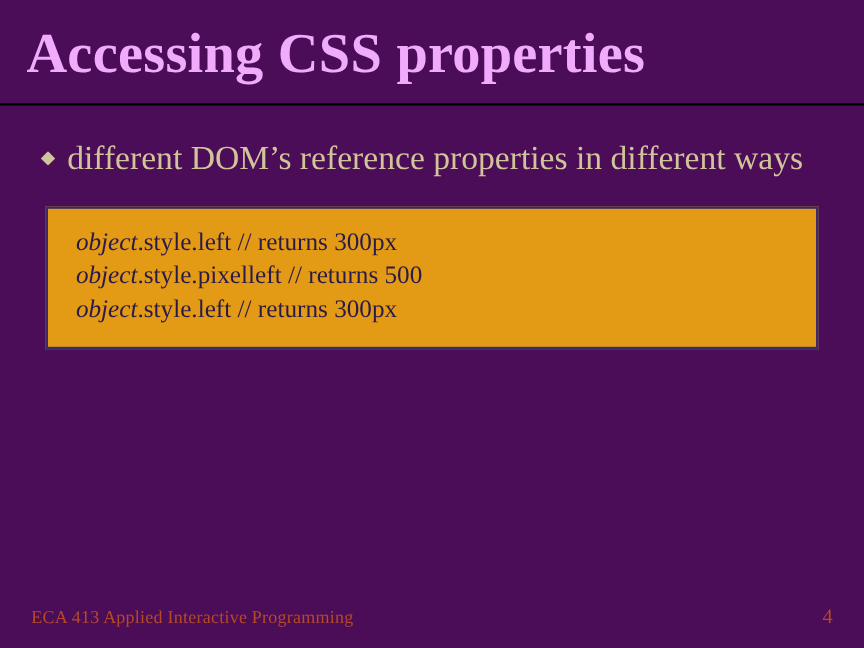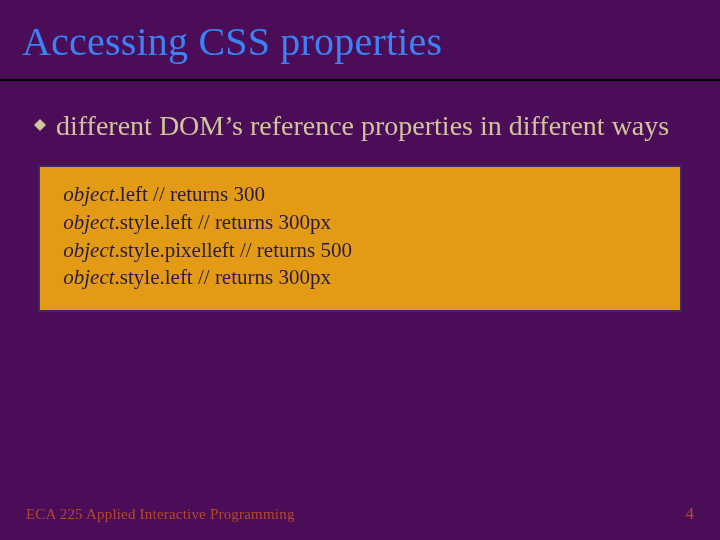--- a/index.html
+++ b/index.html
@@ -9,23 +9,23 @@
     font-family: "Times New Roman", Times, serif;
     position: relative;
   }
   .slide {
     width: 720px;
     height: 540px;
     position: relative;
     padding: 0;
   }
   .title {
-    color: #3b82f6;
-    font-size: 40px;
-    font-weight: 400;
+    color: #f0abfc;
+    font-size: 47px;
+    font-weight: 700;
     padding: 18px 0 0 22px;
     letter-spacing: 0.2px;
   }
   .rule {
     height: 2px;
     background: #000;
     margin: 14px 0 0 0;
     width: 100%;
   }
   .bullet-block {
@@ -80,24 +80,23 @@
   <div class="bullet-block">
     <span class="diamond">
       <svg width="12" height="12" viewBox="0 0 12 12">
         <polygon points="6,0 12,6 6,12 0,6" fill="#d2c49a"></polygon>
       </svg>
     </span>
     <span>different DOM’s reference properties in different ways</span>
   </div>
 
   <div class="code-box">
-    <div>&nbsp;<span class="ital">object</span><span>.left  // returns 300</span></div>
     <div>&nbsp;<span class="ital">object</span><span>.style.left  // returns 300px</span></div>
     <div>&nbsp;<span class="ital">object</span><span>.style.pixelleft  // returns 500</span></div>
     <div>&nbsp;<span class="ital">object</span><span>.style.left  // returns 300px</span></div>
   </div>
 
   <div class="footer">
-    <span class="course">ECA 225   Applied Interactive Programming</span>
+    <span class="course">ECA 413   Applied Interactive Programming</span>
     <span class="pageno">4</span>
   </div>
 
 </div>
 
 </body></html>

